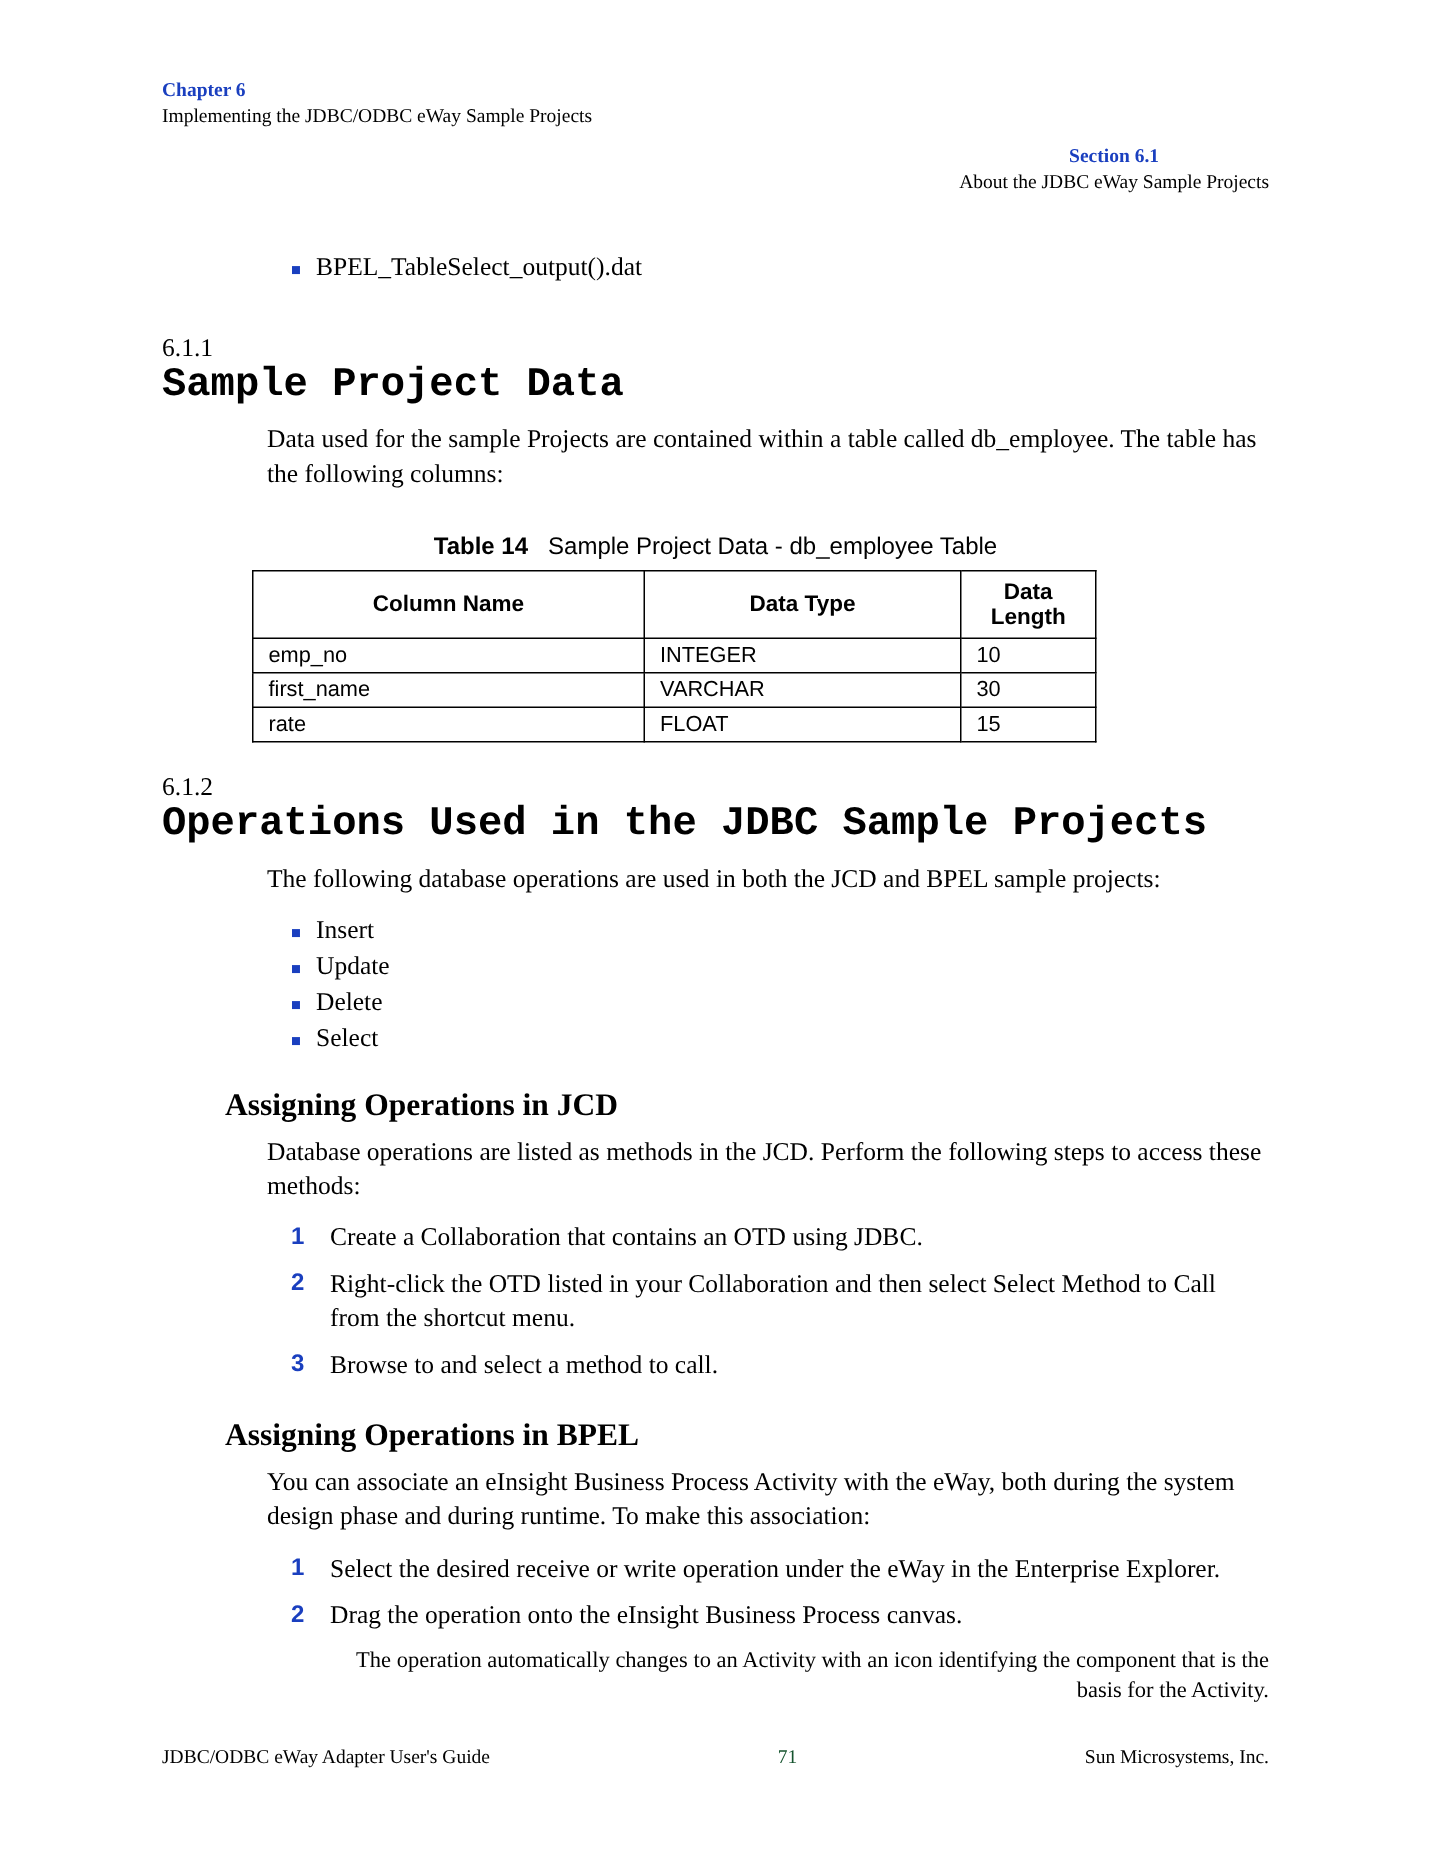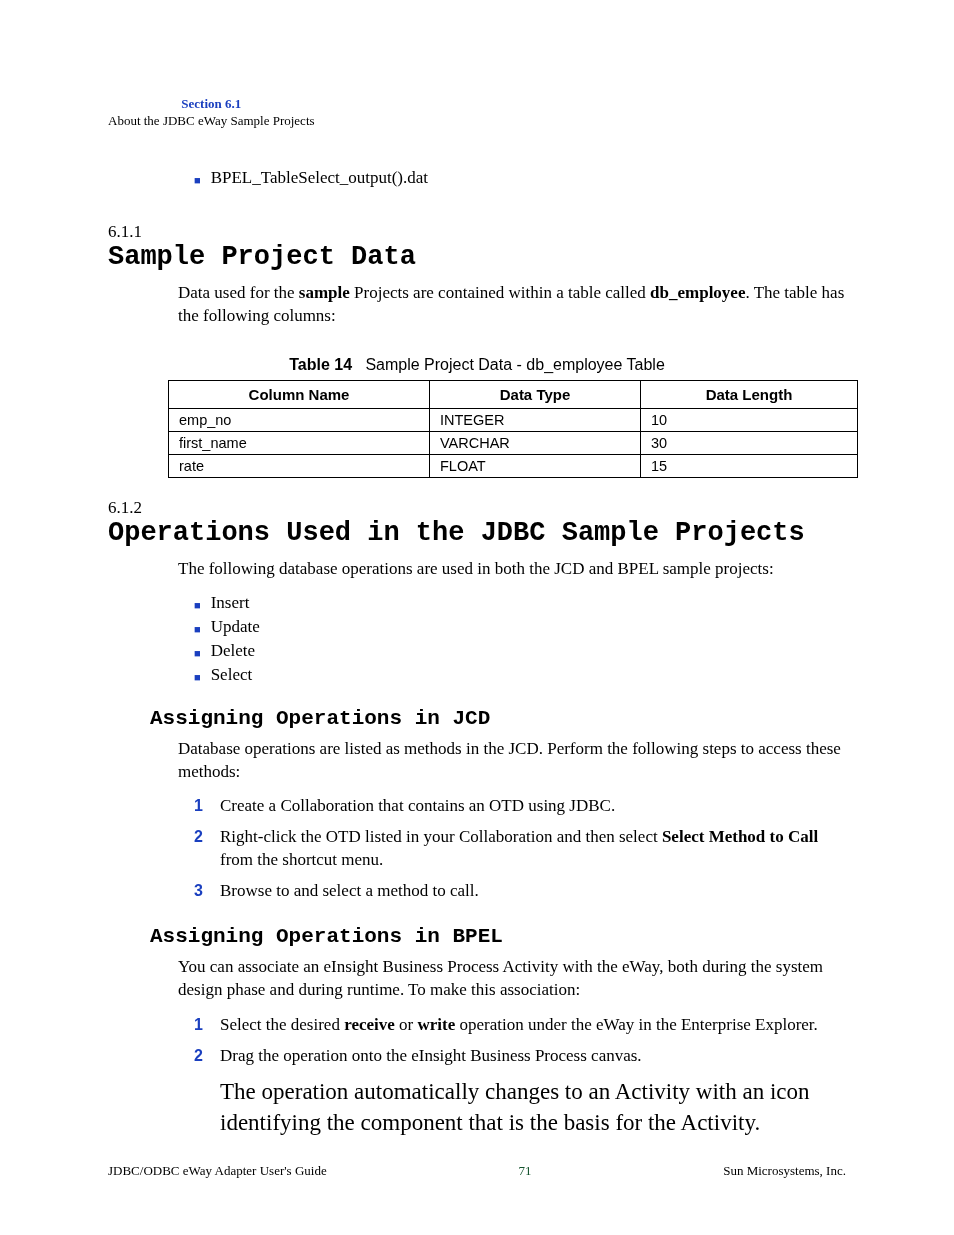--- a/index.html
+++ b/index.html
@@ -71,21 +71,21 @@
     text-align: center;
     font-size: 16px;
     margin-top: 28px;
     margin-bottom: 6px;
     font-family: Liberation Sans, sans-serif;
   }
   .table-caption .tnum { font-weight: 700; }
   table.data {
     border-collapse: collapse;
     margin-left: 60px;
-    width: 690px;
+    width: 563px;
     font-size: 15px;
   }
   table.data th, table.data td {
     border: 1px solid #000;
     padding: 3px 10px;
     text-align: left;
   }
   table.data th {
     background: #fff;
     font-weight: 700;
@@ -99,64 +99,69 @@
   table.data td {
     font-family: "Segoe UI", "Helvetica Neue", Arial, sans-serif;
     font-size: 14.5px;
   }
   .subheading {
     margin-left: 42px;
     font-size: 21px;
     font-weight: 700;
     margin-top: 22px;
     margin-bottom: 8px;
-    font-family: Liberation Mono, monospace;
+    font-family: Liberation Serif, serif;
   }
   .ol-item {
     display: flex;
     align-items: flex-start;
     margin-left: 86px;
     margin-bottom: 8px;
     font-size: 17px;
     line-height: 1.35;
   }
   .ol-item .n {
     color: #1a3fbf;
     font-weight: 700;
     font-size: 16px;
     margin-right: 12px;
     min-width: 14px;
     font-family: "Segoe UI", "Helvetica Neue", Arial, sans-serif;
   }
   .ol-item .t { flex: 1; }
   .ol-followup {
     margin-left: 112px;
-    font-size: 23px;
+    font-size: 15px;
     line-height: 1.35;
     margin-top: 6px;
     margin-bottom: 8px;
+    text-align: right;
   }
   .footer {
     position: absolute;
     bottom: 56px;
     left: 108px;
     right: 108px;
     display: flex;
     justify-content: space-between;
     font-size: 13px;
   }
   .footer .pg { color: #14532d; }
-  .bold { font-weight: 700; }
+  .bold { font-weight: 400; }
 </style>
 </head>
 <body>
 
 <div class="page">
 
   <div class="header">
+    <div class="left">
+      <div class="blue">Chapter 6</div>
+      <div>Implementing the JDBC/ODBC eWay Sample Projects</div>
+    </div>
     <div class="right">
       <div class="blue">Section 6.1</div>
       <div>About the JDBC eWay Sample Projects</div>
     </div>
   </div>
 
   <div class="bullet-item">
     <span class="sq">■</span>
     <span>BPEL_TableSelect_output().dat</span>
   </div>

